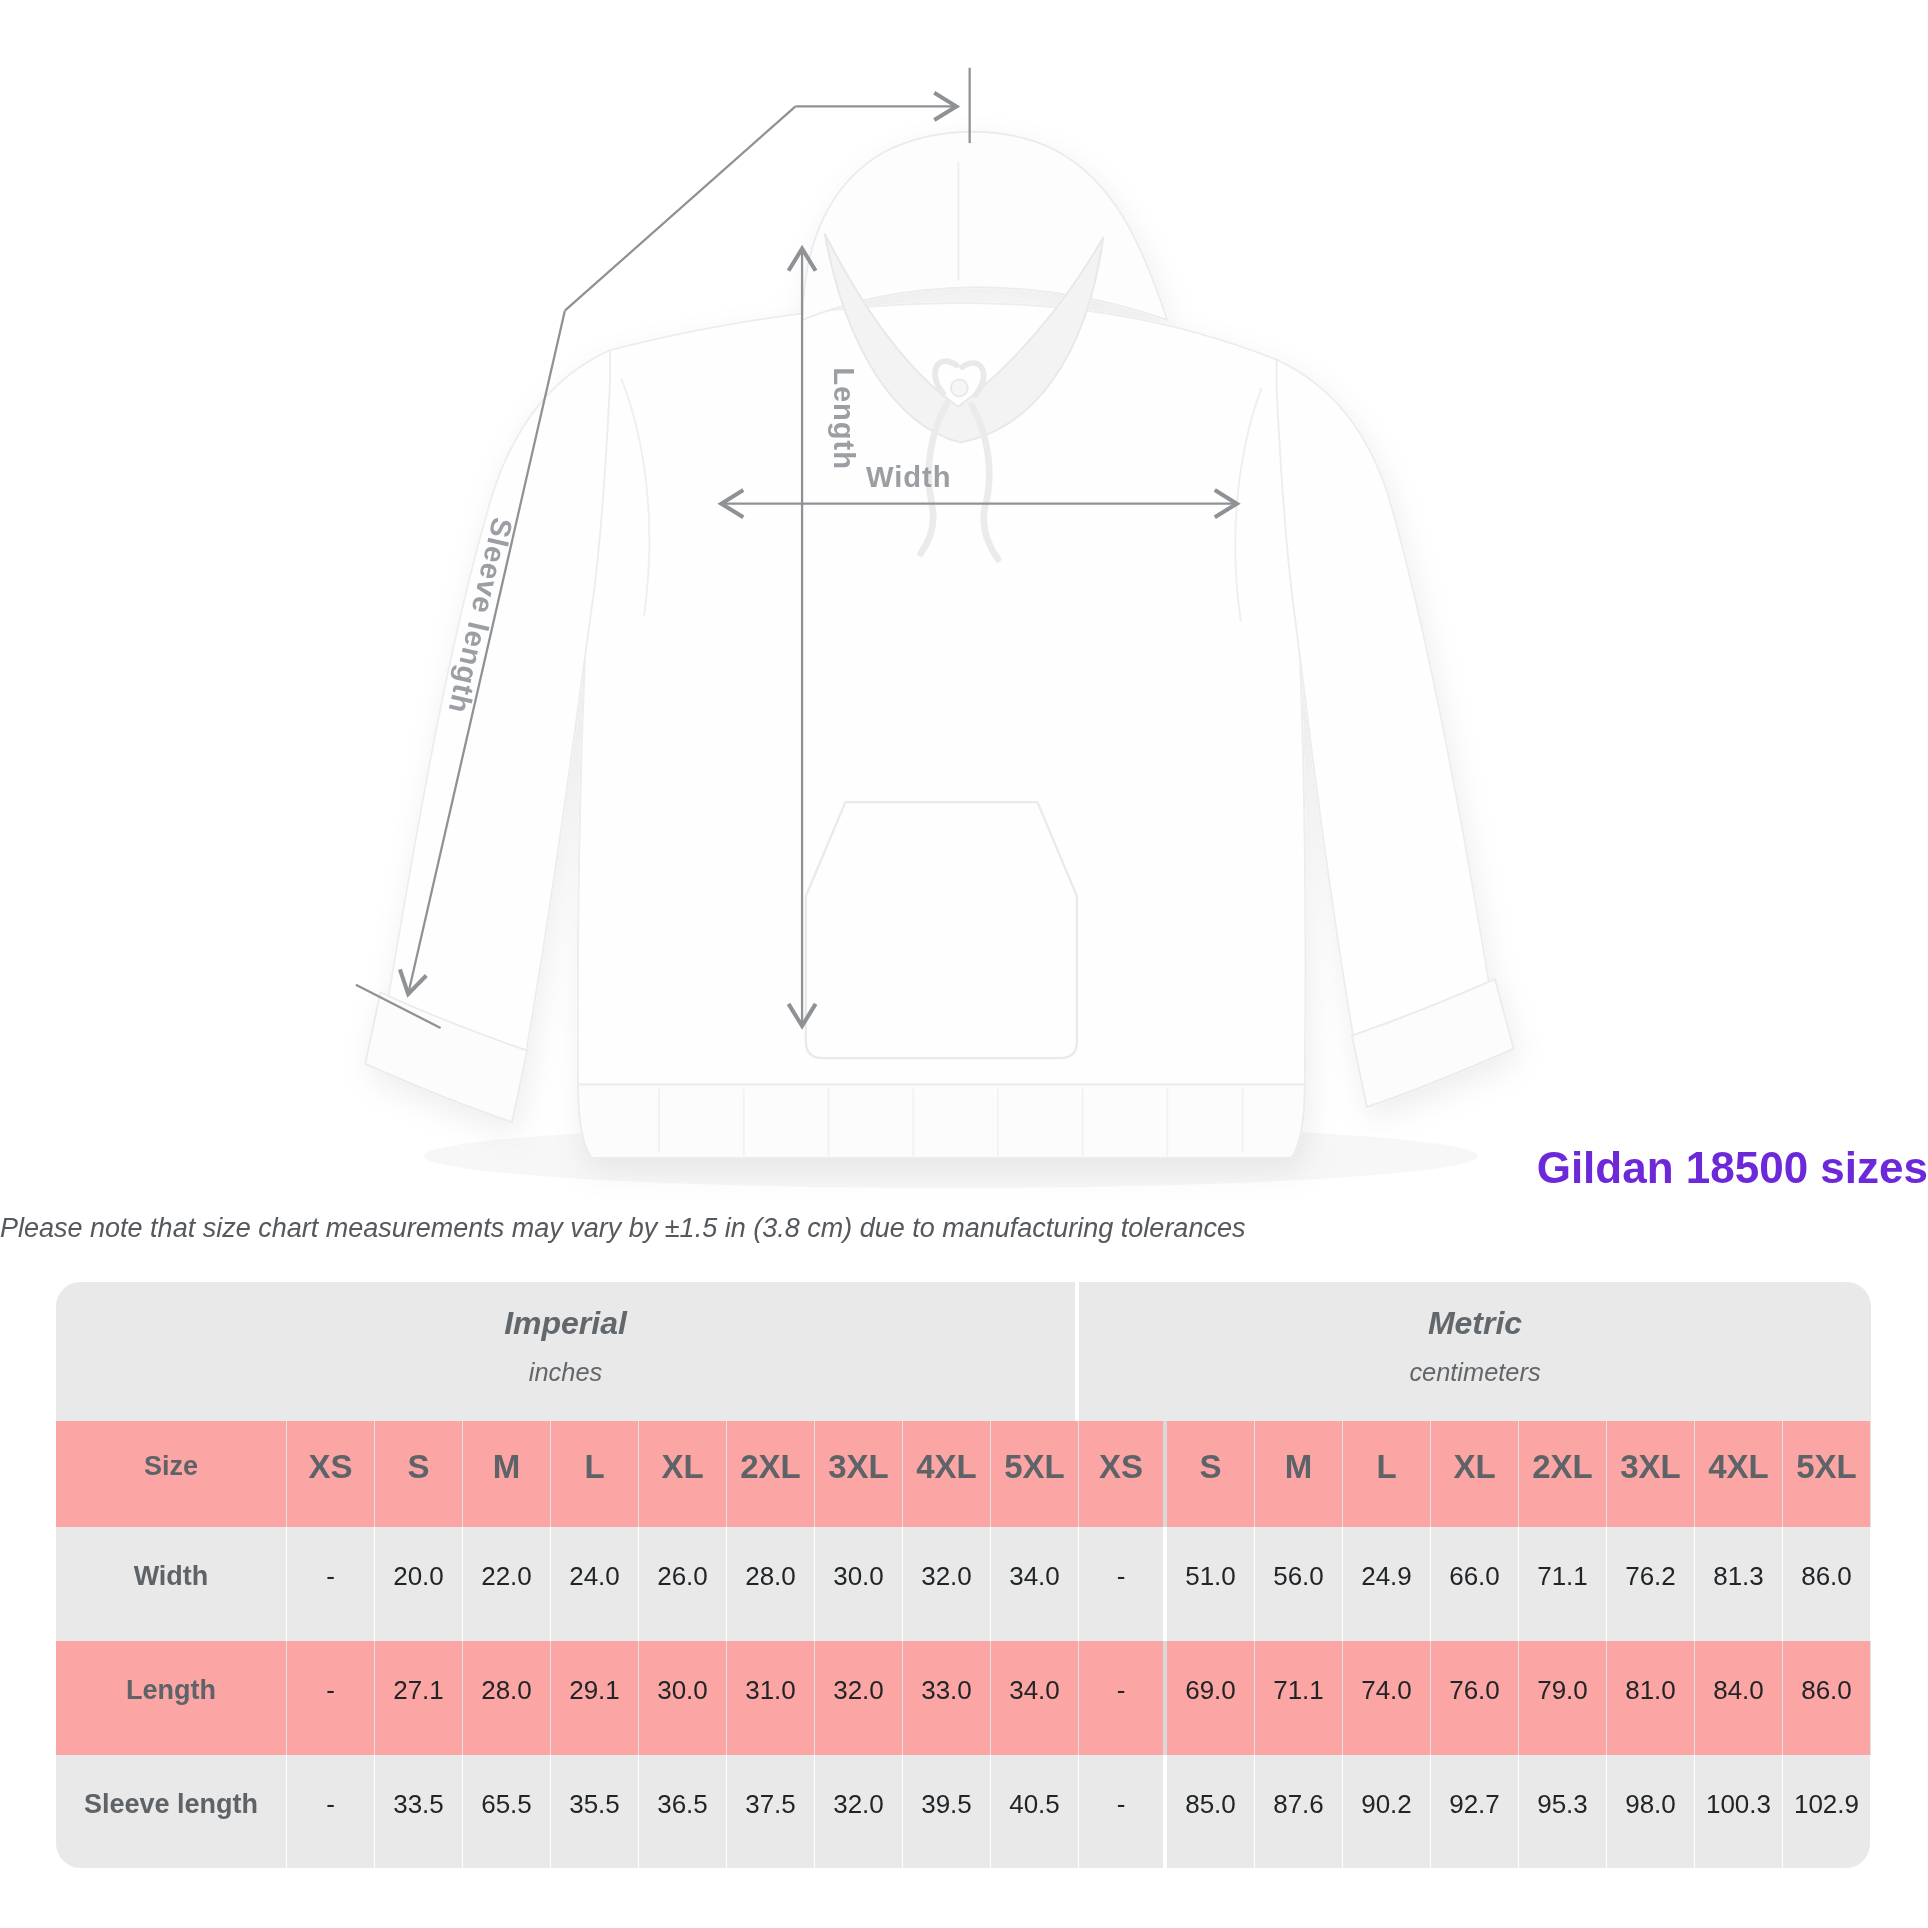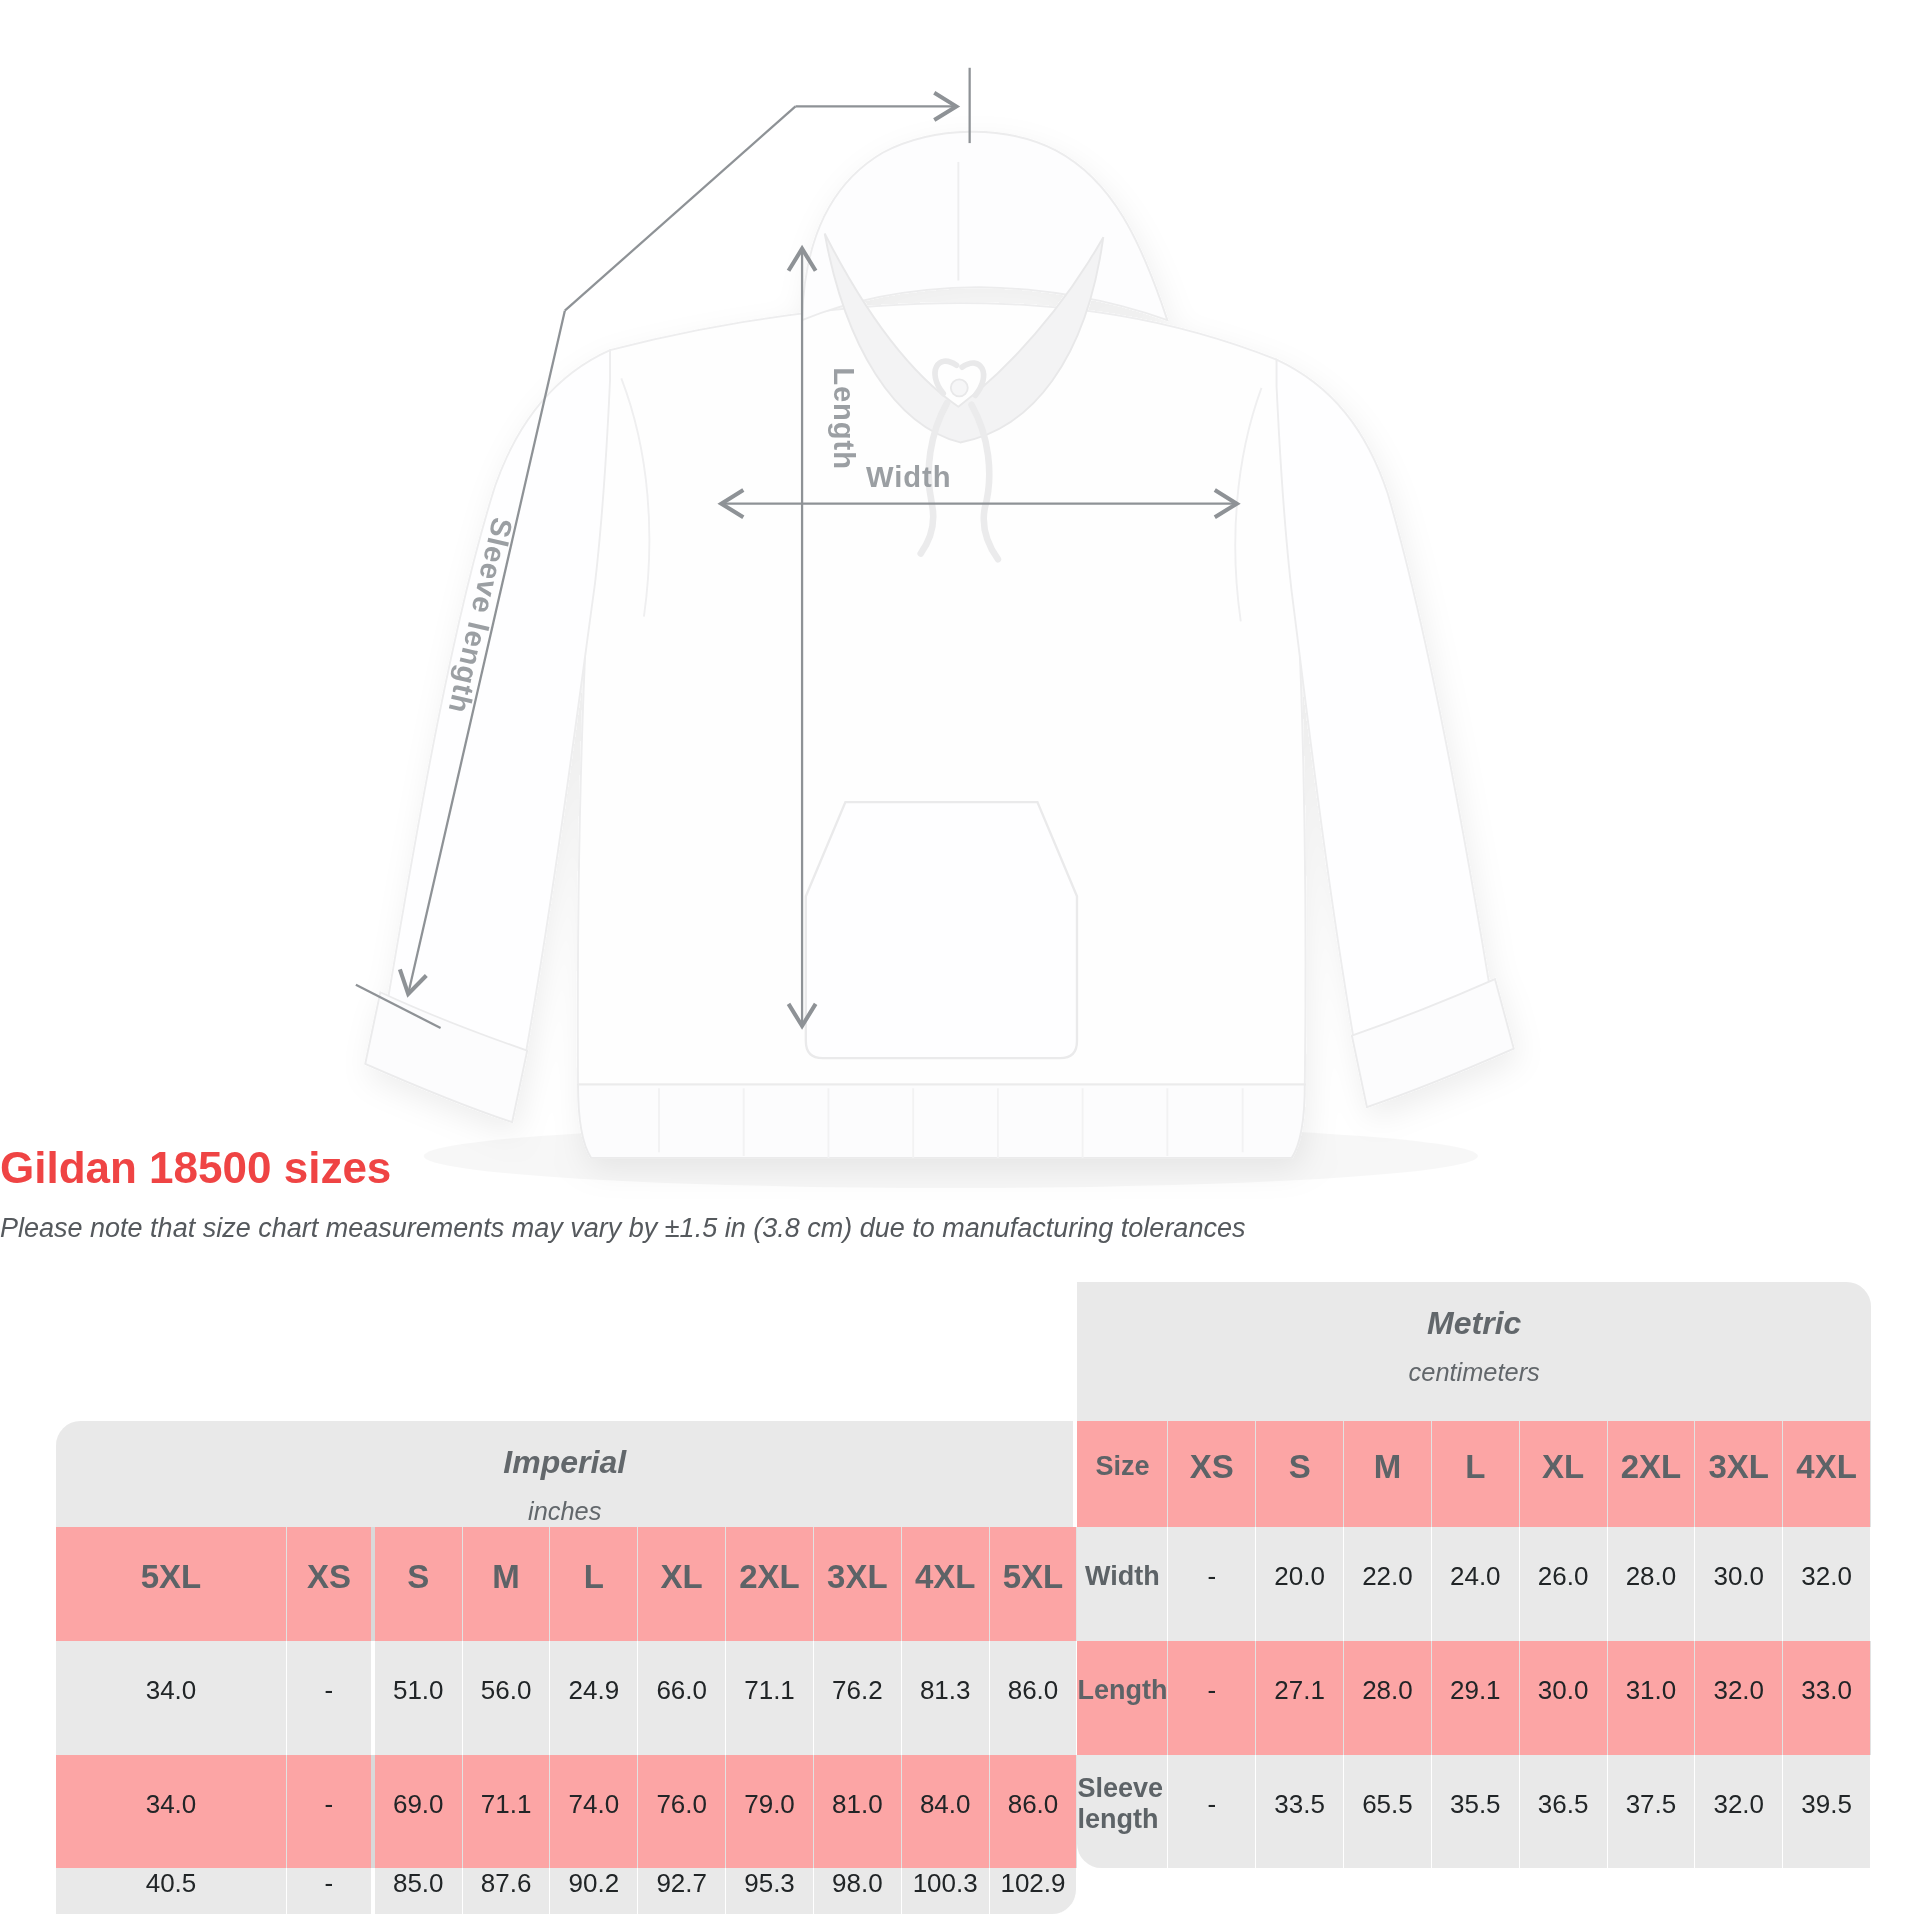--- a/index.html
+++ b/index.html
@@ -3,22 +3,22 @@
 <meta charset="utf-8">
 <style>
   html,body{margin:0;padding:0;background:#fff;}
   .page{position:relative;width:1928px;height:1928px;background:#ffffff;overflow:hidden;
         font-family:"Liberation Sans", sans-serif;}
   
   #diagram{position:absolute;left:0;top:0;}
   .dim-label{font-family:"Liberation Sans",sans-serif;font-weight:bold;font-size:31px;
              fill:#9b9fa3;letter-spacing:1px;}
   
-  .page-title{position:absolute;left:0;top:1143px;width:1928px;text-align:left;
-              font-size:44px;font-weight:bold;color:#ef4444;}
+  .page-title{position:absolute;left:0;top:1143px;width:1928px;text-align:right;
+              font-size:44px;font-weight:bold;color:#6d28d9;}
   .page-subtitle{position:absolute;left:0;top:1213px;width:1928px;text-align:left;
                  font-size:27px;font-style:italic;color:#55595d;}
   
   .size-table{position:absolute;left:56px;top:1282px;width:1815px;height:587px;
               display:grid;grid-template-columns:231px repeat(18,1fr);
               grid-template-rows:139px 106px 114px 114px 113px;}
   .c{display:flex;align-items:center;justify-content:center;box-sizing:border-box;}
   .band{background:#e9e9e9;flex-direction:column;justify-content:flex-start;
         padding-top:22.6px;gap:16px;}
   .band-left{grid-column:1 / span 10;border-top-left-radius:24.5px;border-right:4.7px solid #ffffff;}
@@ -103,27 +103,27 @@
 
     <text class="dim-label" transform="translate(886,390) rotate(90)">Length</text>
     <text class="dim-label" x="920" y="517">Width</text>
     <text class="dim-label" transform="translate(524,548) rotate(103)">Sleeve length</text>
   </svg>
 
   <div class="page-title">Gildan 18500 sizes</div>
   <div class="page-subtitle">Please note that size chart measurements may vary by ±1.5 in (3.8 cm) due to manufacturing tolerances</div>
 
   <div class="size-table" id="size-table">
+      <div class="c band band-left">
+        <div class="c unit-name">Imperial</div>
+        <div class="c unit-sub">inches</div>
+      </div>
       <div class="c band band-right">
         <div class="c unit-name">Metric</div>
         <div class="c unit-sub">centimeters</div>
-      </div>
-      <div class="c band band-left">
-        <div class="c unit-name">Imperial</div>
-        <div class="c unit-sub">inches</div>
       </div>
       <div class="c row-white cellpad label-cell sep-white sep-white">Size</div>
       <div class="c row-white cellpad head-cell sep-white">XS</div>
       <div class="c row-white cellpad head-cell sep-white">S</div>
       <div class="c row-white cellpad head-cell sep-white">M</div>
       <div class="c row-white cellpad head-cell sep-white">L</div>
       <div class="c row-white cellpad head-cell sep-white">XL</div>
       <div class="c row-white cellpad head-cell sep-white">2XL</div>
       <div class="c row-white cellpad head-cell sep-white">3XL</div>
       <div class="c row-white cellpad head-cell sep-white">4XL</div>

